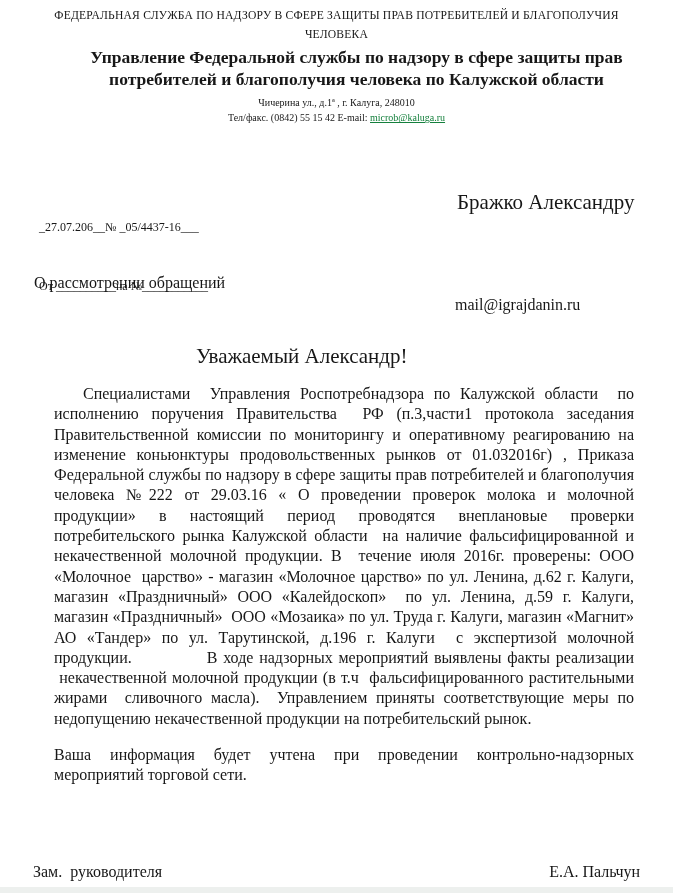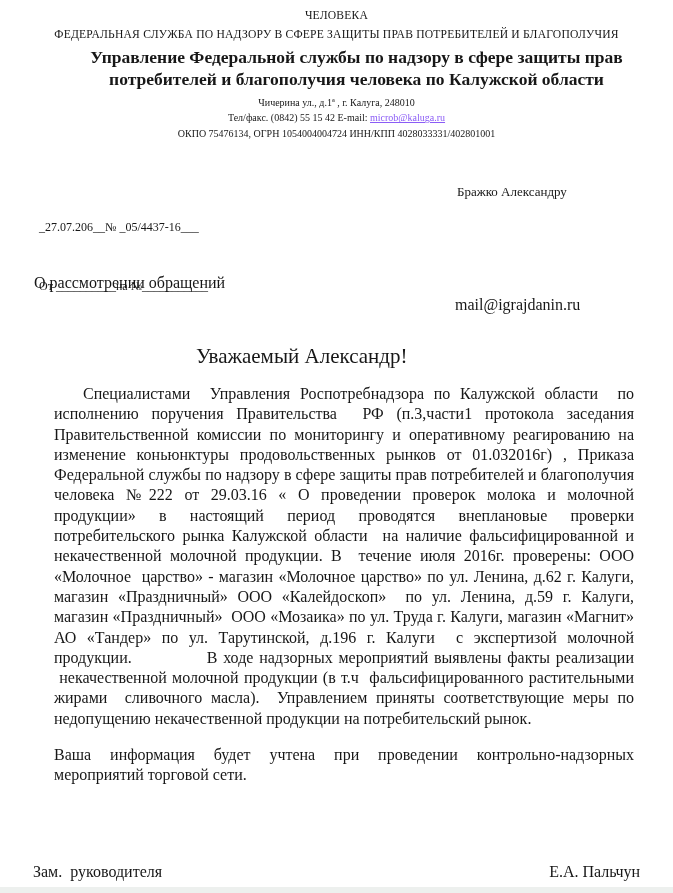--- a/index.html
+++ b/index.html
@@ -23,29 +23,29 @@
     position: absolute; top: 46px; left: 0; right: 0;
     text-align: center;
     font-weight: bold;
     font-size: 17.5px; line-height: 22px; padding-left: 40px;
   }
   .contact {
     position: absolute; top: 95px; left: 0; right: 0;
     text-align: center;
     font-size: 10px; line-height: 15.4px;
   }
-  .email-link { color: #8b5cf6; text-decoration: underline; cursor: pointer; margin-top: 13px; }
+  .email-link { color: #15803d; text-decoration: underline; cursor: pointer; margin-top: 13px; }
   .ref-block {
     position: absolute; left: 39px; top: 179px;
     font-size: 12px; line-height: 19.5px;
     white-space: pre;
   }
   .addressee {
-    position: absolute; left: 457px; top: 184px;
-    font-size: 13px;
+    position: absolute; left: 457px; top: 190px;
+    font-size: 21px;
   }
   .subject {
     position: absolute; left: 34px; top: 274px;
     font-size: 16px;
   }
   .addressee-email {
     position: absolute; left: 455px; top: 296px;
     font-size: 16px;
   }
   .salutation {
@@ -68,33 +68,32 @@
     position: absolute; left: 0; right: 0; bottom: 0; height: 6px;
     background: #edf0ee;
   }
 </style>
 </head>
 <body>
 
 <div class="page">
 
   <div class="agency">
+    <div>ФЕДЕРАЛЬНАЯ СЛУЖБА ПО НАДЗОРУ В СФЕРЕ ЗАЩИТЫ ПРАВ ПОТРЕБИТЕЛЕЙ И БЛАГОПОЛУЧИЯ</div>
     <div>ЧЕЛОВЕКА</div>
-    <div>ФЕДЕРАЛЬНАЯ СЛУЖБА ПО НАДЗОРУ В СФЕРЕ ЗАЩИТЫ ПРАВ ПОТРЕБИТЕЛЕЙ И БЛАГОПОЛУЧИЯ</div>
   </div>
 
   <div class="org">
     <div>Управление Федеральной службы по надзору в сфере защиты прав</div>
     <div>потребителей и благополучия человека по Калужской области</div>
   </div>
 
   <div class="contact">
     <div>Чичерина ул., д.1ª , г. Калуга, 248010</div>
     <div><span>Тел/факс. (0842) 55 15 42 E-mail: </span><a class="email-link">microb@kaluga.ru</a></div>
-    <div>ОКПО 75476134, ОГРН 1054004004724 ИНН/КПП 4028033331/402801001</div>
   </div>
 
   <div class="ref-block">
     <div>_27.07.206__№ _05/4437-16___</div>
     <div>От __________на №___________</div>
   </div>
 
   <div class="addressee">Бражко Александру</div>
 
   <div class="subject">О рассмотрении обращений</div>

